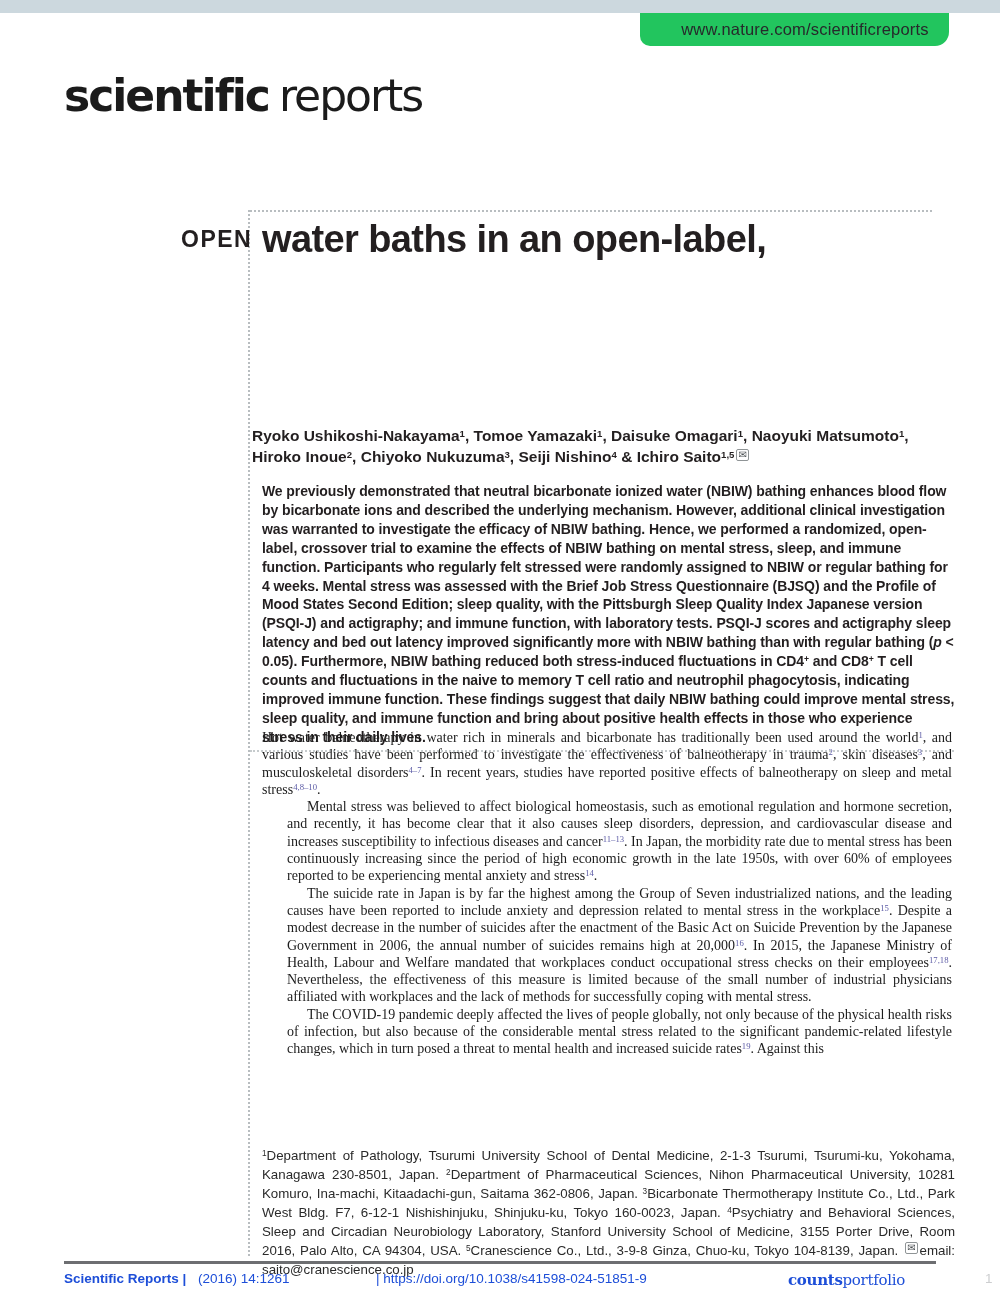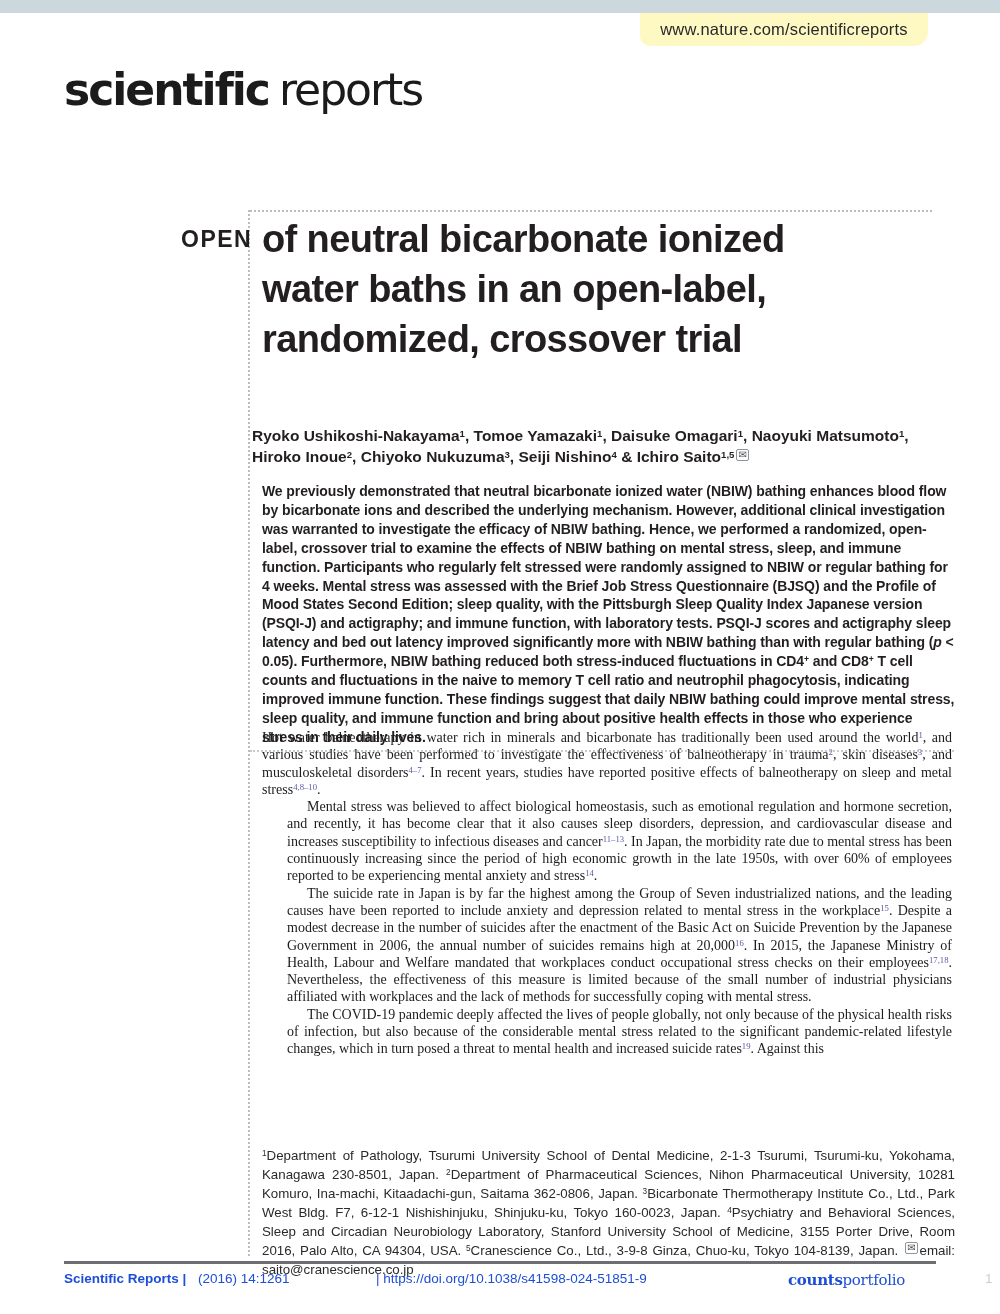--- a/index.html
+++ b/index.html
@@ -4,25 +4,25 @@
 <style>
   html,body{margin:0;padding:0;}
   body{
     width:1000px;height:1314px;position:relative;background:#ffffff;
     font-family:"Liberation Sans",sans-serif;color:#231f20;overflow:hidden;
     -webkit-font-smoothing:antialiased;
   }
   
   .topbar{position:absolute;left:0;top:0;width:1000px;height:13px;background:#ccd8de;}
   .urltab{
-    position:absolute;left:640px;top:13px;width:288px;height:33px;background:#fef9c3;
+    position:absolute;left:640px;top:13px;width:288px;height:33px;background:#22c55e;
     border-radius:0 0 14px 10px;display:flex;align-items:center;justify-content:center;
-    font-size:16.5px;color:#27292b;letter-spacing:0.2px;
+    font-size:16.5px;color:#27292b;letter-spacing:0.2px;padding-left:21px;
   }
-  .logo{position:absolute;left:64px;top:64px;font-family:"DejaVu Sans","Liberation Sans",sans-serif;
+  .logo{position:absolute;left:64px;top:70px;font-family:"DejaVu Sans","Liberation Sans",sans-serif;
     font-size:44px;letter-spacing:-2px;color:#1b1b1b;white-space:nowrap;}
   .logo .lg-b{font-weight:bold;}
   .logo .lg-r{font-weight:normal;margin-left:10px;}
   
   .vline{position:absolute;left:248px;top:210px;height:1046px;width:0;border-left:2px dotted #b8bdc0;}
   .hline1{position:absolute;left:250px;top:210px;width:682px;height:0;border-top:2px dotted #b8bdc0;}
   .hline2{position:absolute;left:250px;top:750px;width:704px;height:0;border-top:2px dotted #c6cbcd;}
   
   .open{position:absolute;left:161px;top:226px;font-size:23px;font-weight:bold;letter-spacing:1.5px;color:#231f20;margin-left:20px;}
   .title{position:absolute;left:262px;top:214px;width:700px;font-size:38px;line-height:50px;
@@ -73,23 +73,21 @@
   <span class="lg-b">scientific</span><span class="lg-r">reports</span>
 </div>
 
 <div class="hline1"></div>
 <div class="vline"></div>
 <div class="hline2"></div>
 
 <div class="open">OPEN</div>
 
 <div class="title">
-  <div>of neutral bicarbonate ionized</div>
   <div>water baths in an open-label,</div>
-  <div>randomized, crossover trial</div>
 </div>
 
 <div class="authors">Ryoko Ushikoshi-Nakayama<sup class="plain">1</sup>, Tomoe Yamazaki<sup class="plain">1</sup>, Daisuke Omagari<sup class="plain">1</sup>, Naoyuki Matsumoto<sup class="plain">1</sup>, Hiroko Inoue<sup class="plain">2</sup>, Chiyoko Nukuzuma<sup class="plain">3</sup>, Seiji Nishino<sup class="plain">4</sup> &amp; Ichiro Saito<sup class="plain">1,5</sup><span class="mail">✉</span></div>
 
 <div class="abstract">We previously demonstrated that neutral bicarbonate ionized water (NBIW) bathing enhances blood flow by bicarbonate ions and described the underlying mechanism. However, additional clinical investigation was warranted to investigate the efficacy of NBIW bathing. Hence, we performed a randomized, open-label, crossover trial to examine the effects of NBIW bathing on mental stress, sleep, and immune function. Participants who regularly felt stressed were randomly assigned to NBIW or regular bathing for 4 weeks. Mental stress was assessed with the Brief Job Stress Questionnaire (BJSQ) and the Profile of Mood States Second Edition; sleep quality, with the Pittsburgh Sleep Quality Index Japanese version (PSQI-J) and actigraphy; and immune function, with laboratory tests. PSQI-J scores and actigraphy sleep latency and bed out latency improved significantly more with NBIW bathing than with regular bathing (<i>p</i> &lt; 0.05). Furthermore, NBIW bathing reduced both stress-induced fluctuations in CD4<sup class="plain">+</sup> and CD8<sup class="plain">+</sup> T cell counts and fluctuations in the naive to memory T cell ratio and neutrophil phagocytosis, indicating improved immune function. These findings suggest that daily NBIW bathing could improve mental stress, sleep quality, and immune function and bring about positive health effects in those who experience stress in their daily lives.</div>
 
 <div class="bodytext">
   <p>Hot water balneotherapy in water rich in minerals and bicarbonate has traditionally been used around the world<sup class="ref">1</sup>, and various studies have been performed to investigate the effectiveness of balneotherapy in trauma<sup class="ref">2</sup>, skin diseases<sup class="ref">3</sup>, and musculoskeletal disorders<sup class="ref">4–7</sup>. In recent years, studies have reported positive effects of balneotherapy on sleep and metal stress<sup class="ref">4,8–10</sup>.</p>
   <p>Mental stress was believed to affect biological homeostasis, such as emotional regulation and hormone secretion, and recently, it has become clear that it also causes sleep disorders, depression, and cardiovascular disease and increases susceptibility to infectious diseases and cancer<sup class="ref">11–13</sup>. In Japan, the morbidity rate due to mental stress has been continuously increasing since the period of high economic growth in the late 1950s, with over 60% of employees reported to be experiencing mental anxiety and stress<sup class="ref">14</sup>.</p>
   <p>The suicide rate in Japan is by far the highest among the Group of Seven industrialized nations, and the leading causes have been reported to include anxiety and depression related to mental stress in the workplace<sup class="ref">15</sup>. Despite a modest decrease in the number of suicides after the enactment of the Basic Act on Suicide Prevention by the Japanese Government in 2006, the annual number of suicides remains high at 20,000<sup class="ref">16</sup>. In 2015, the Japanese Ministry of Health, Labour and Welfare mandated that workplaces conduct occupational stress checks on their employees<sup class="ref">17,18</sup>. Nevertheless, the effectiveness of this measure is limited because of the small number of industrial physicians affiliated with workplaces and the lack of methods for successfully coping with mental stress.</p>

